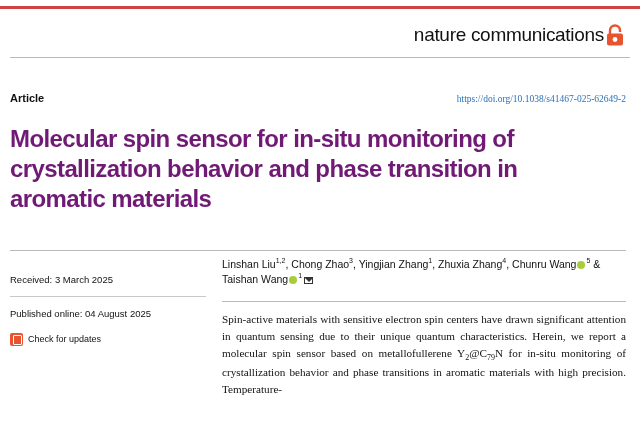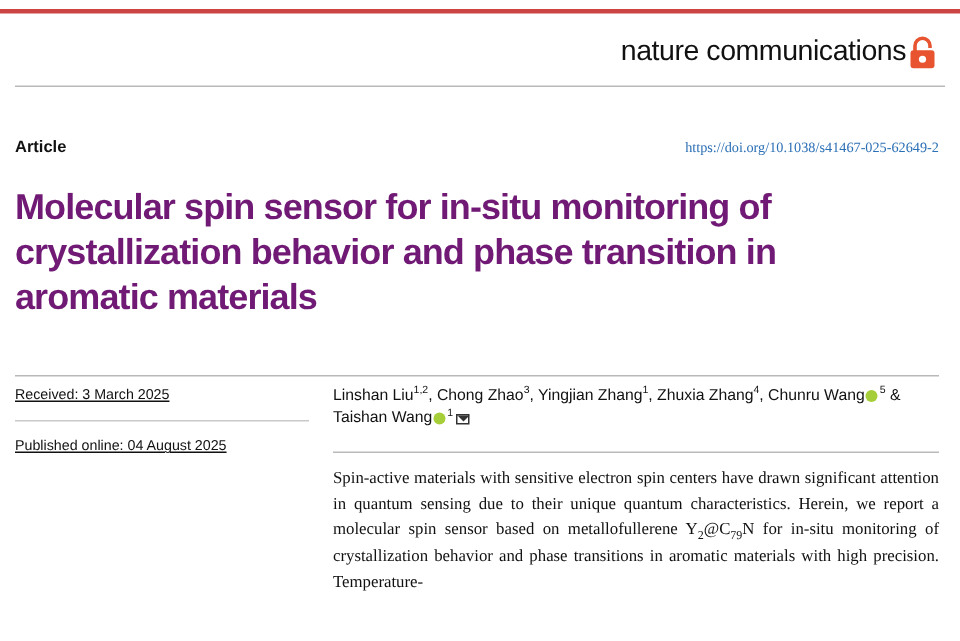--- a/index.html
+++ b/index.html
@@ -74,26 +74,25 @@
     color: #701a75;
   }
   .mid-rule {
     position: absolute;
     top: 250px; left: 10px; right: 14px;
     height: 1px;
     background: #b9b9b9;
   }
   .col-left {
     position: absolute;
-    top: 258px; left: 10px;
+    top: 274px; left: 10px;
     width: 196px;
     font-family: "Liberation Sans", sans-serif;
     font-size: 9.5px;
     color: #111;
-    text-decoration: underline;
   }
   .hist-line { margin-bottom: 11px; line-height: 1.2; }
   .hist-sep {
     width: 100%;
     height: 1px;
     background: #c9c9c9;
     margin: 0 0 11px 0;
   }
   .updates {
     display: flex;
@@ -199,20 +198,24 @@
   </div>
 
   <h1 class="title">Molecular spin sensor for in-situ monitoring of crystallization behavior and phase transition in aromatic materials</h1>
 
   <div class="mid-rule"></div>
 
   <div class="col-left">
     <div class="hist-line">Received: 3 March 2025</div>
     <div class="hist-sep"></div>
     <div class="hist-line">Published online: 04 August 2025</div>
+    <div class="updates">
+      <span class="updates-icon"></span>
+      <span class="updates-text">Check for updates</span>
+    </div>
   </div>
 
   <div class="col-right">
     <p class="authors">
       <span>Linshan Liu</span><sup>1,2</sup>,
       <span>Chong Zhao</span><sup>3</sup>,
       <span>Yingjian Zhang</span><sup>1</sup>,
       <span>Zhuxia Zhang</span><sup>4</sup>,
       <span>Chunru Wang</span><span class="orcid"></span><sup>5</sup>
       <span>&amp;</span><br>

